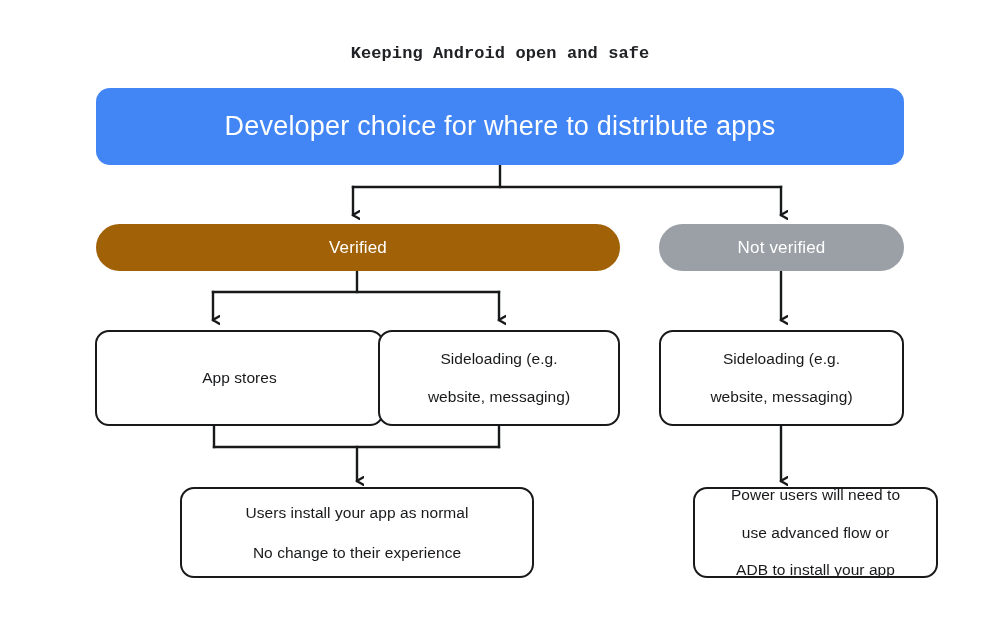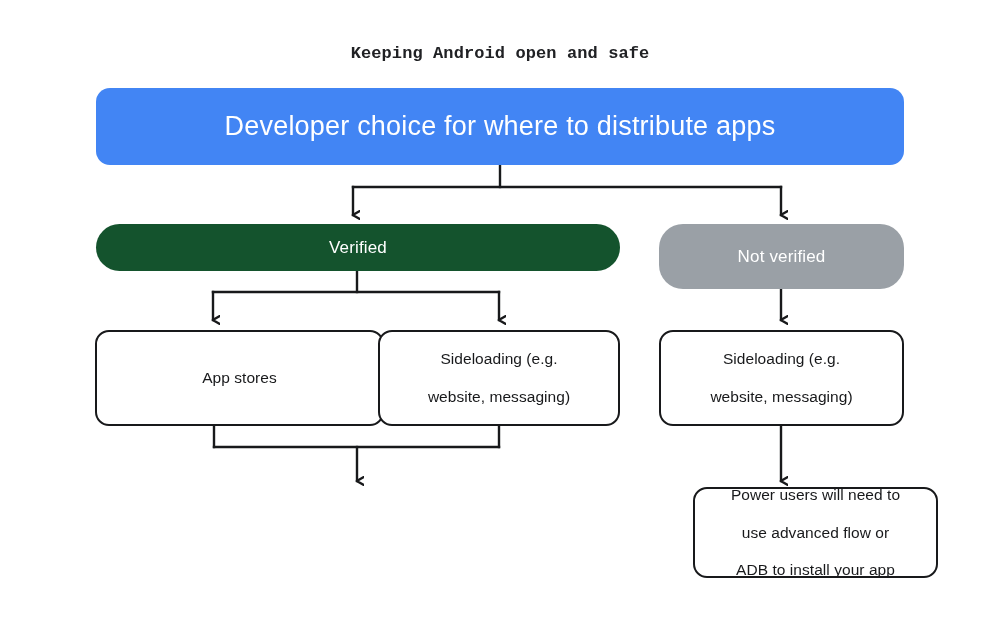--- a/index.html
+++ b/index.html
@@ -119,42 +119,46 @@
       <path d="M357,447 L357,481" marker-end="url(#arrowhead)"></path>
 
       <path d="M781,426 L781,481" marker-end="url(#arrowhead)"></path>
     </g>
   </svg>
 
   <div class="node node-primary" style="left:96px; top:88px; width:808px; height:77px; background:#4285F4;">
     <span>Developer choice for where to distribute apps</span>
   </div>
 
-  <div class="node node-pill" style="left:96px; top:224px; width:524px; height:47px; background:#14532d;text-align:right;">
+  <div class="node node-pill" style="left:96px; top:224px; width:524px; height:47px; background:#a16207;text-align:right;">
     <span>Verified</span>
   </div>
 
-  <div class="node node-pill" style="left:659px; top:224px; width:245px; height:65px; background:#9AA0A6;">
+  <div class="node node-pill" style="left:659px; top:224px; width:245px; height:47px; background:#9AA0A6;">
     <span>Not verified</span>
   </div>
 
   <div class="node node-outline" style="left:95px; top:330px; width:289px; height:96px;">
     <span class="line">App stores</span>
   </div>
 
   <div class="node node-outline" style="left:378px; top:330px; width:242px; height:96px;">
     <span class="line">Sideloading (e.g.</span>
     <span class="line">website, messaging)</span>
   </div>
 
   <div class="node node-outline" style="left:659px; top:330px; width:245px; height:96px;">
     <span class="line">Sideloading (e.g.</span>
     <span class="line">website, messaging)</span>
   </div>
 
+  <div class="node node-outline spaced" style="left:180px; top:487px; width:354px; height:91px;">
+    <span class="line">Users install your app as normal</span>
+    <span class="line">No change to their experience</span>
+  </div>
 
   <div class="node node-outline" style="left:693px; top:487px; width:245px; height:91px;">
     <span class="line">Power users will need to</span>
     <span class="line">use advanced flow or</span>
     <span class="line">ADB to install your app</span>
   </div>
 
 </div>
 
 </body></html>

